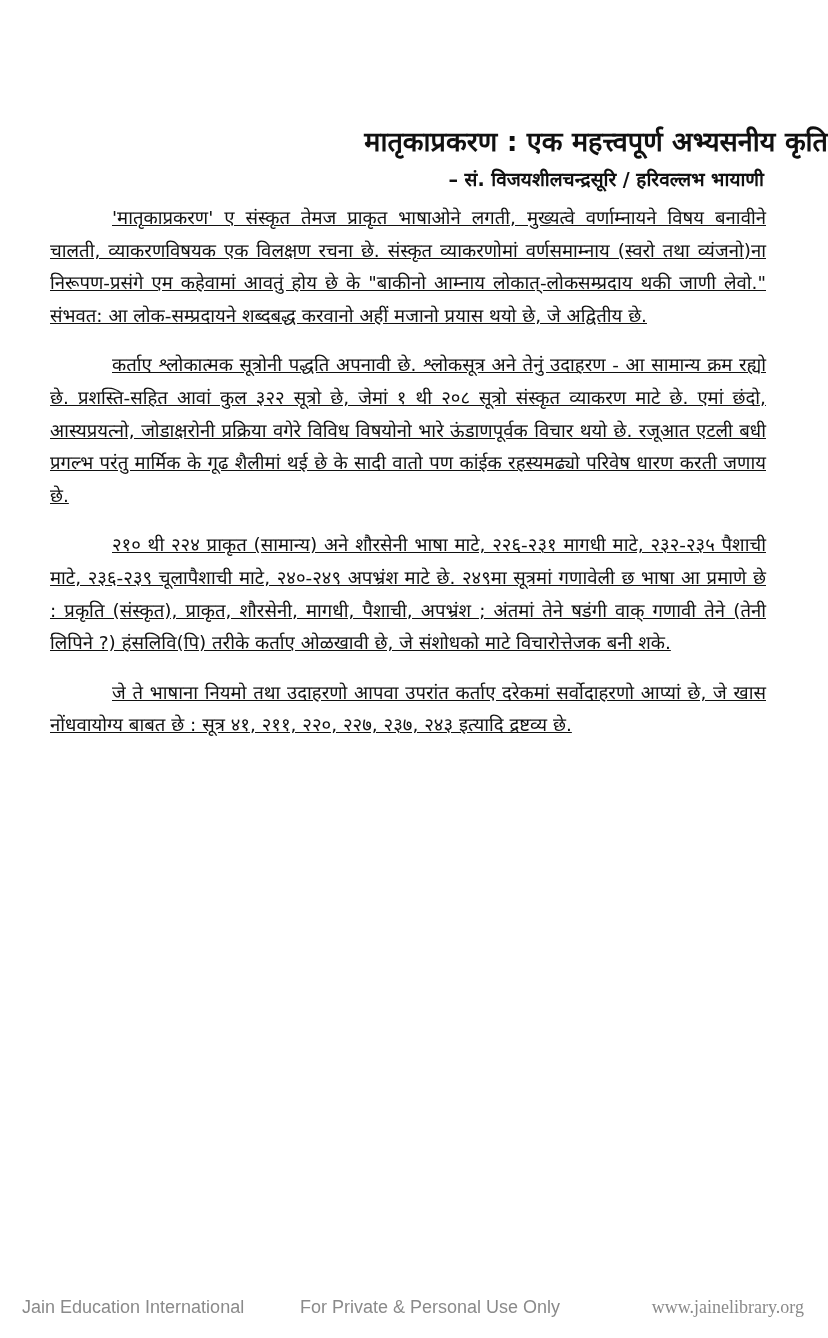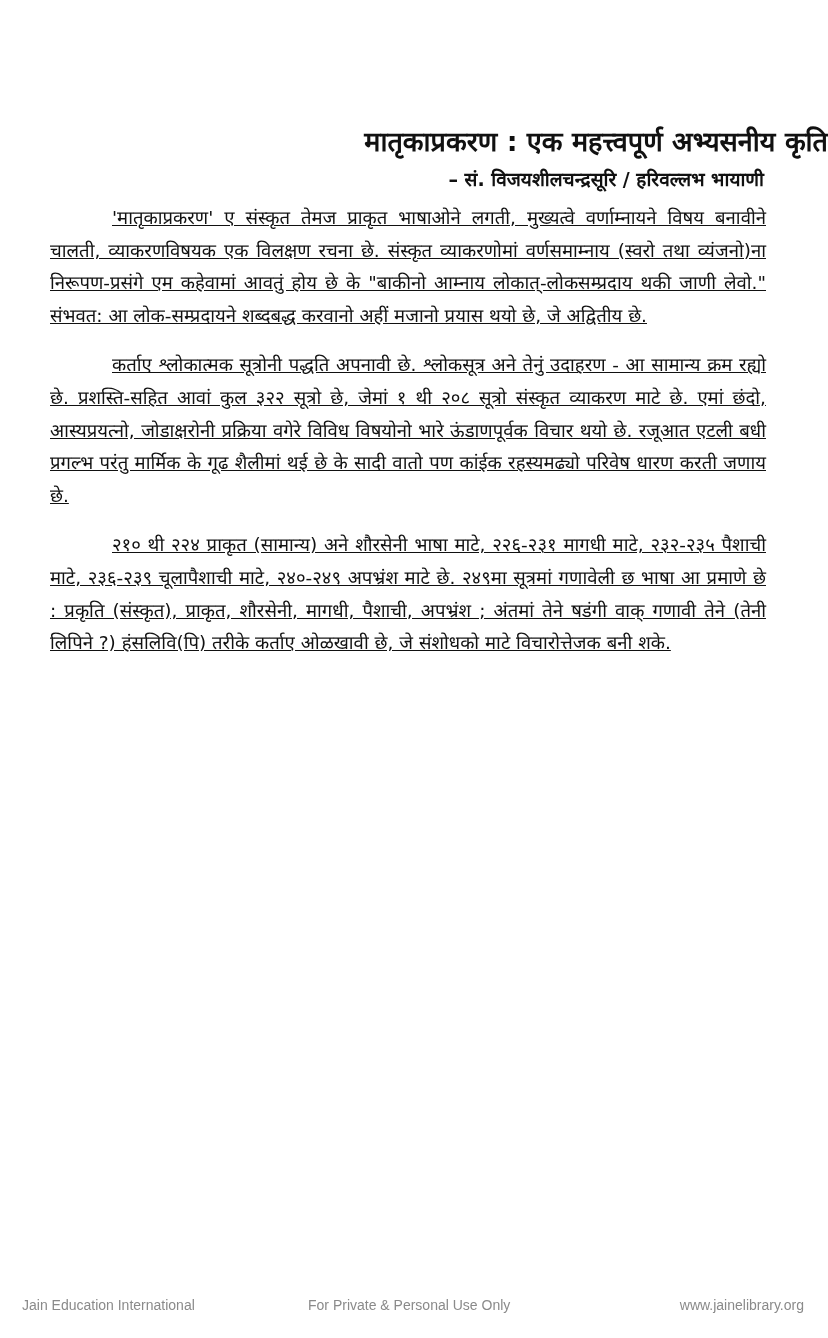--- a/index.html
+++ b/index.html
@@ -61,43 +61,44 @@
       text-indent: 62px;
       text-decoration: underline;
     }
     .footer {
       position: absolute;
       top: 1297px;
       left: 0;
       width: 828px;
       height: 20px;
       font-family: "Liberation Sans", sans-serif;
-      font-size: 14px;
+      font-size: 18px;
       color: #8a8a8a;
     }
     .footer span {
       position: absolute;
       top: 0;
       white-space: nowrap;
     }
     .footer .f-left { left: 22px; }
-    .footer .f-center { left: 308px; }
-    .footer .f-right { right: 24px; }
+    .footer .f-center { left: 300px; }
+    .footer .f-right { right: 24px; font-family: Liberation Serif, serif; }
   </style>
 </head>
 <body>
 
 <div class="page">
   <h1 class="title">मातृकाप्रकरण : एक महत्त्वपूर्ण अभ्यसनीय कृति</h1>
   <div class="byline">– सं. विजयशीलचन्द्रसूरि / हरिवल्लभ भायाणी</div>
 
   <div class="body-text">
     <p class="para">'मातृकाप्रकरण' ए संस्कृत तेमज प्राकृत भाषाओने लगती, मुख्यत्वे वर्णाम्नायने विषय बनावीने चालती, व्याकरणविषयक एक विलक्षण रचना छे. संस्कृत व्याकरणोमां वर्णसमाम्नाय (स्वरो तथा व्यंजनो)ना निरूपण-प्रसंगे एम कहेवामां आवतुं होय छे के "बाकीनो आम्नाय लोकात्-लोकसम्प्रदाय थकी जाणी लेवो."  संभवत: आ लोक-सम्प्रदायने शब्दबद्ध करवानो अहीं मजानो प्रयास थयो छे, जे अद्वितीय छे.</p>
     <p class="para">कर्ताए श्लोकात्मक सूत्रोनी पद्धति अपनावी छे. श्लोकसूत्र अने तेनुं उदाहरण - आ सामान्य क्रम रह्यो छे. प्रशस्ति-सहित आवां कुल ३२२ सूत्रो छे, जेमां १ थी २०८ सूत्रो संस्कृत व्याकरण माटे छे. एमां छंदो, आस्यप्रयत्नो, जोडाक्षरोनी प्रक्रिया वगेरे विविध विषयोनो भारे ऊंडाणपूर्वक विचार थयो छे. रजूआत एटली बधी प्रगल्भ परंतु मार्मिक के गूढ शैलीमां थई छे के सादी वातो पण कांईक रहस्यमढ्यो परिवेष धारण करती जणाय छे.</p>
     <p class="para">२१० थी २२४ प्राकृत (सामान्य) अने शौरसेनी भाषा माटे, २२६-२३१ मागधी माटे, २३२-२३५ पैशाची माटे, २३६-२३९ चूलापैशाची माटे, २४०-२४९ अपभ्रंश माटे छे. २४९मा सूत्रमां गणावेली छ भाषा आ प्रमाणे छे : प्रकृति (संस्कृत), प्राकृत, शौरसेनी, मागधी, पैशाची, अपभ्रंश ; अंतमां तेने षडंगी वाक् गणावी तेने (तेनी लिपिने ?) हंसलिवि(पि) तरीके कर्ताए ओळखावी छे, जे संशोधको माटे विचारोत्तेजक बनी शके.</p>
+    <p class="para">जे ते भाषाना नियमो तथा उदाहरणो आपवा उपरांत कर्ताए दरेकमां सर्वोदाहरणो आप्यां छे, जे खास नोंधवायोग्य बाबत छे : सूत्र ४१, २११, २२०, २२७, २३७, २४३ इत्यादि द्रष्टव्य छे.</p>
   </div>
 
   <div class="footer">
     <span class="f-left">Jain Education International</span>
     <span class="f-center">For Private &amp; Personal Use Only</span>
     <span class="f-right">www.jainelibrary.org</span>
   </div>
 </div>
 
 </body></html>

